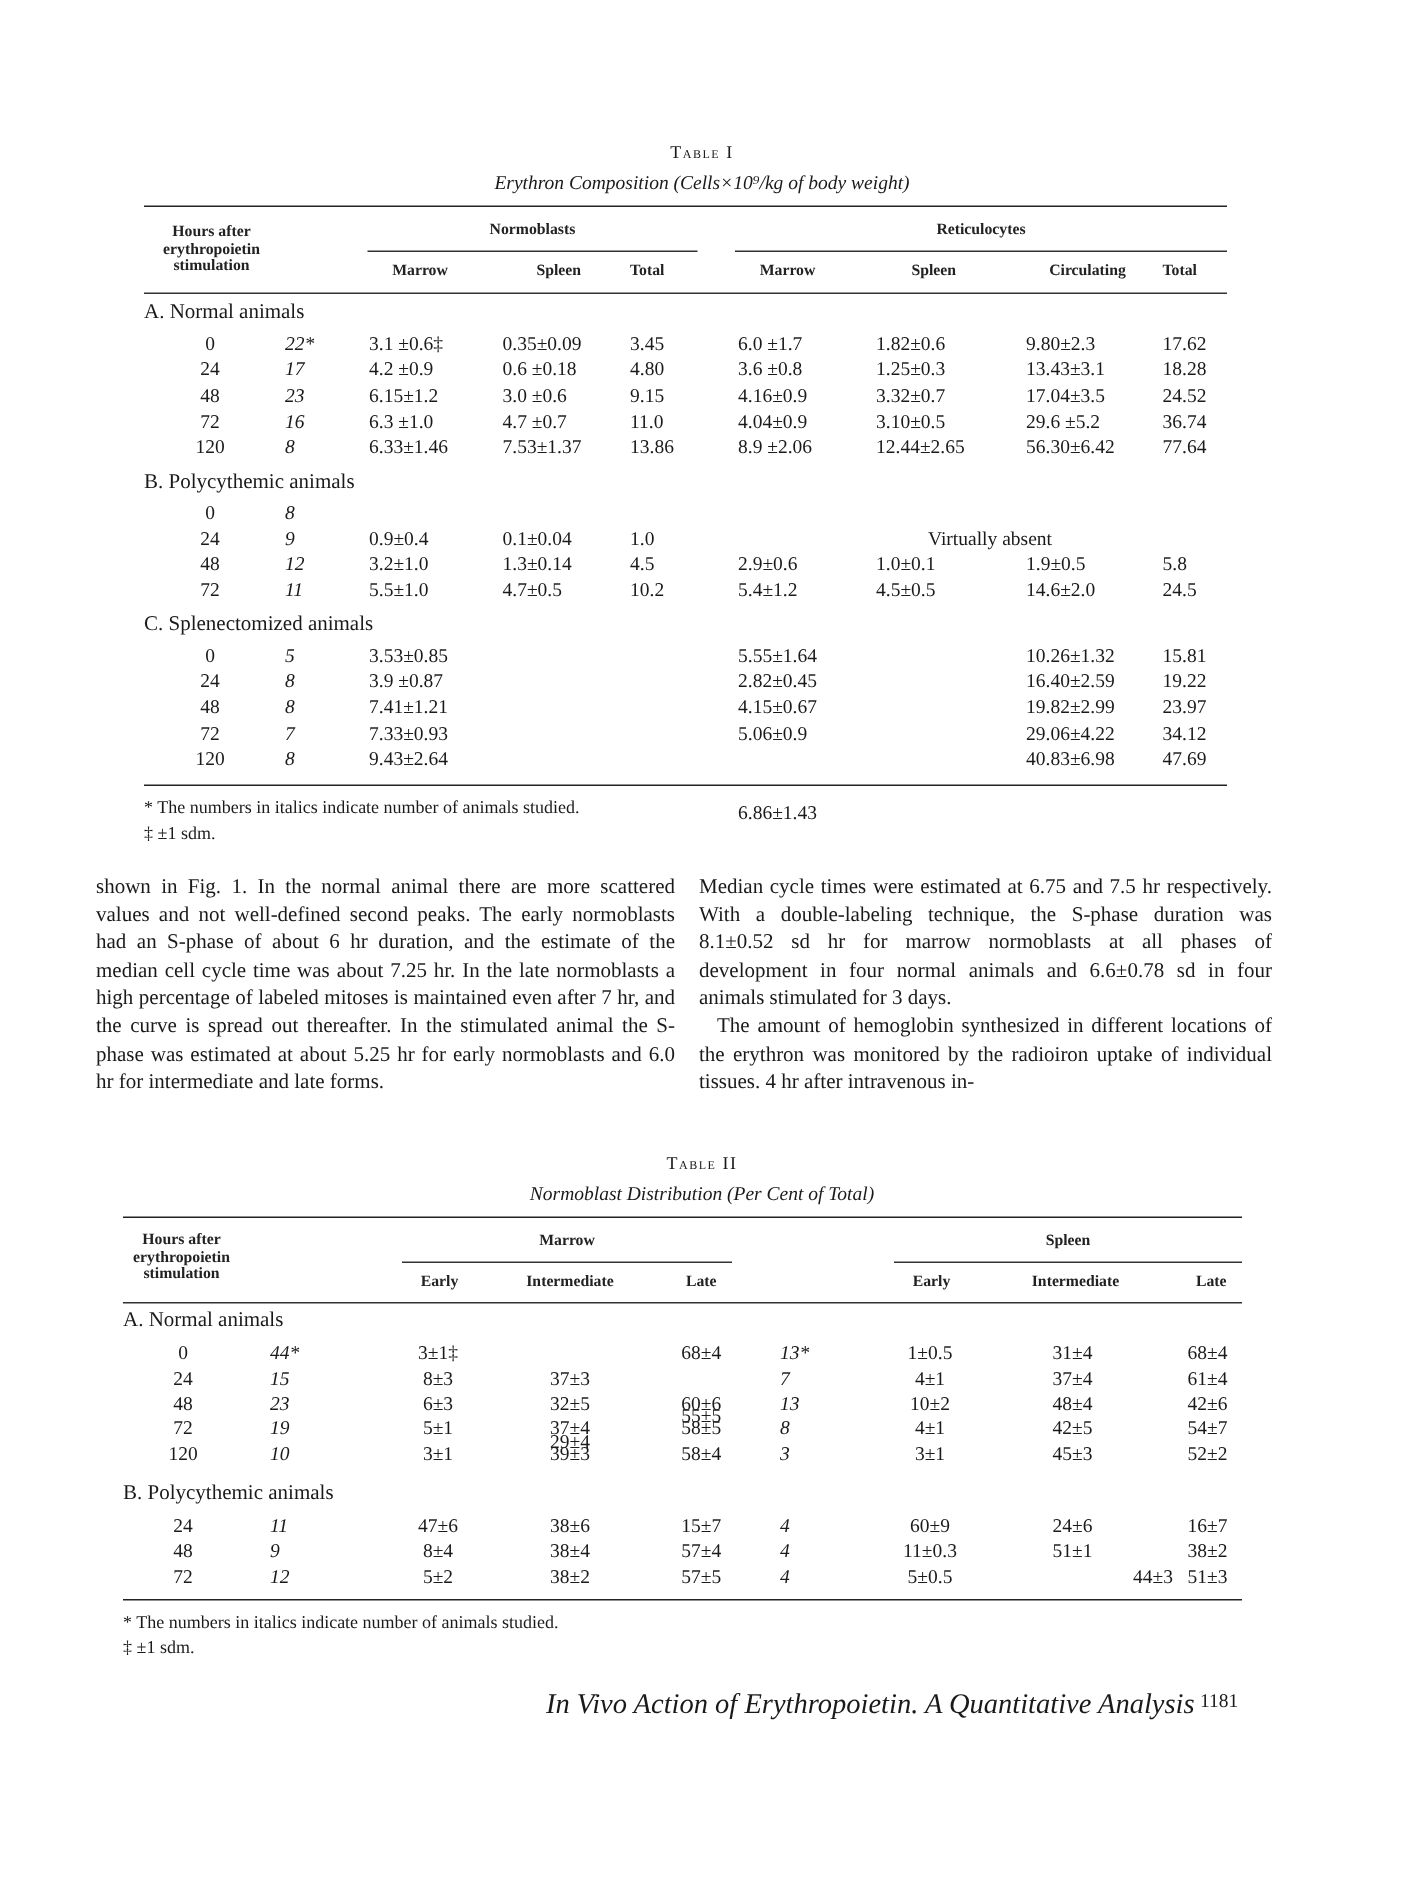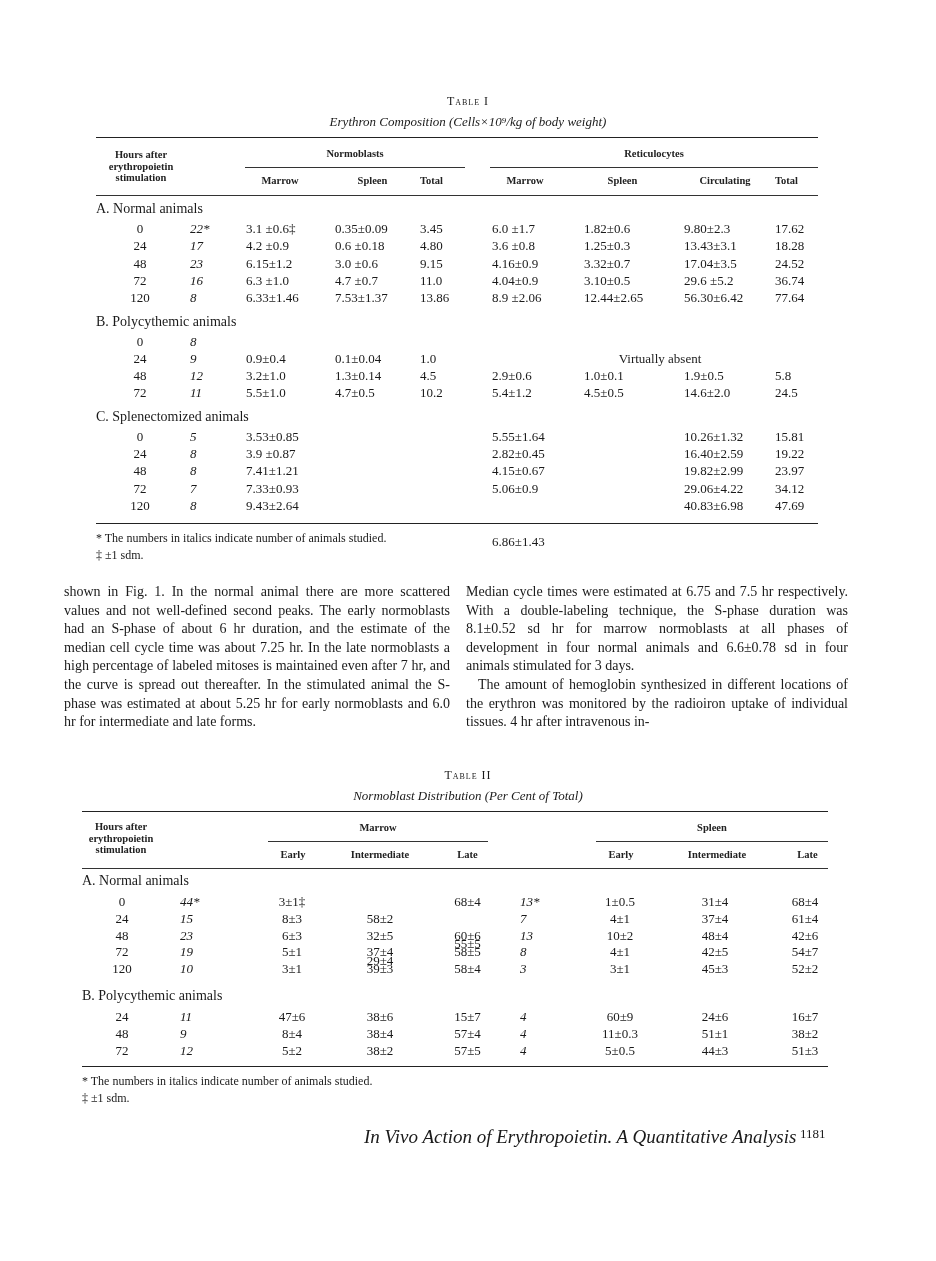--- a/index.html
+++ b/index.html
@@ -199,21 +199,21 @@
     <div class="abs cell c" style="top:894px; left:262px; width:60px;">3±1‡</div>
     <div class="abs cell c" style="top:909px; left:340px; width:80px;margin-top:44px;">29±4</div>
     <div class="abs cell c" style="top:894px; left:440px; width:55px;">68±4</div>
     <div class="abs cell it r" style="top:894px; left:520px; width:28px;">13*</div>
     <div class="abs cell c" style="top:894px; left:590px; width:60px;">1±0.5</div>
     <div class="abs cell c" style="top:894px; left:675px; width:80px;">31±4</div>
     <div class="abs cell c" style="top:894px; left:780px; width:50px;">68±4</div>
     <div class="abs cell c" style="top:910.8px; left:82px; width:80px;">24</div>
     <div class="abs cell it r" style="top:910.8px; left:180px; width:40px;">15</div>
     <div class="abs cell c" style="top:910.8px; left:262px; width:60px;">8±3</div>
-    <div class="abs cell c" style="top:910.8px; left:340px; width:80px;">58±2</div>
+    <div class="abs cell c" style="top:910.8px; left:340px; width:80px;">37±3</div>
     <div class="abs cell c" style="top:936px; left:440px; width:55px;text-align:center;">55±5</div>
     <div class="abs cell it r" style="top:910.8px; left:520px; width:28px;">7</div>
     <div class="abs cell c" style="top:910.8px; left:590px; width:60px;">4±1</div>
     <div class="abs cell c" style="top:910.8px; left:675px; width:80px;">37±4</div>
     <div class="abs cell c" style="top:910.8px; left:780px; width:50px;">61±4</div>
     <div class="abs cell c" style="top:927.5999999999999px; left:82px; width:80px;">48</div>
     <div class="abs cell it r" style="top:927.5999999999999px; left:180px; width:40px;">23</div>
     <div class="abs cell c" style="top:927.5999999999999px; left:262px; width:60px;">6±3</div>
     <div class="abs cell c" style="top:927.5999999999999px; left:340px; width:80px;">32±5</div>
     <div class="abs cell c" style="top:927.5999999999999px; left:440px; width:55px;">60±6</div>
@@ -258,21 +258,21 @@
     <div class="abs cell c" style="top:1025.7999999999997px; left:590px; width:60px;">11±0.3</div>
     <div class="abs cell c" style="top:1025.7999999999997px; left:675px; width:80px;">51±1</div>
     <div class="abs cell c" style="top:1025.7999999999997px; left:780px; width:50px;">38±2</div>
     <div class="abs cell c" style="top:1042.5999999999997px; left:82px; width:80px;">72</div>
     <div class="abs cell it r" style="top:1042.5999999999997px; left:180px; width:40px;">12</div>
     <div class="abs cell c" style="top:1042.5999999999997px; left:262px; width:60px;">5±2</div>
     <div class="abs cell c" style="top:1042.5999999999997px; left:340px; width:80px;">38±2</div>
     <div class="abs cell c" style="top:1042.5999999999997px; left:440px; width:55px;">57±5</div>
     <div class="abs cell it r" style="top:1042.5999999999997px; left:520px; width:28px;">4</div>
     <div class="abs cell c" style="top:1042.5999999999997px; left:590px; width:60px;text-align:center;">5±0.5</div>
-    <div class="abs cell c" style="top:1042.5999999999997px; left:675px; width:80px;">44±3</div>
+    <div class="abs cell c" style="top:1042.5999999999997px; left:702px; width:80px;text-align:right;">44±3</div>
     <div class="abs cell c" style="top:1042.5999999999997px; left:780px; width:50px;">51±3</div>
   </div>
 
 <div class="rule" style="top:1066px; left:82px; width:746px;"></div>
 <div class="abs foot" style="top:1074px; left:82px;">* The numbers in italics indicate number of animals studied.</div>
 <div class="abs foot" style="top:1091px; left:82px;">‡ ±1 sdm.</div>
 
 <div class="abs" style="top:1126px; left:364px; font-size:19px; font-style:italic;">In Vivo Action of Erythropoietin. A Quantitative Analysis</div>
 <div class="abs" style="top:1126px; left:800px; font-size:13px;">1181</div>
 

